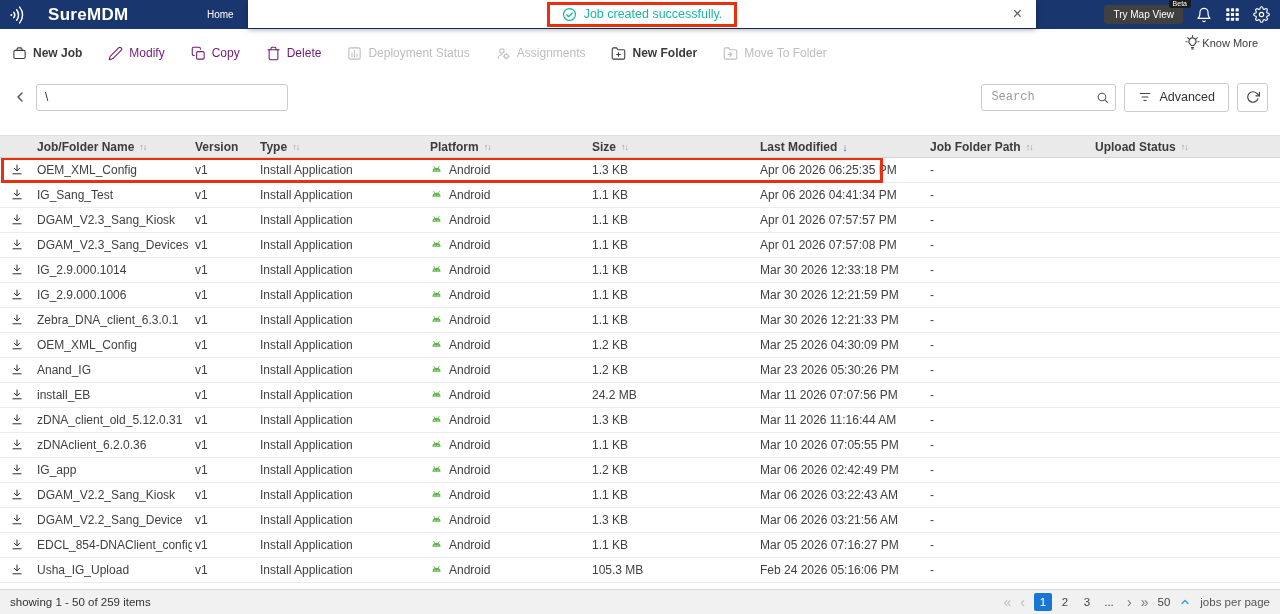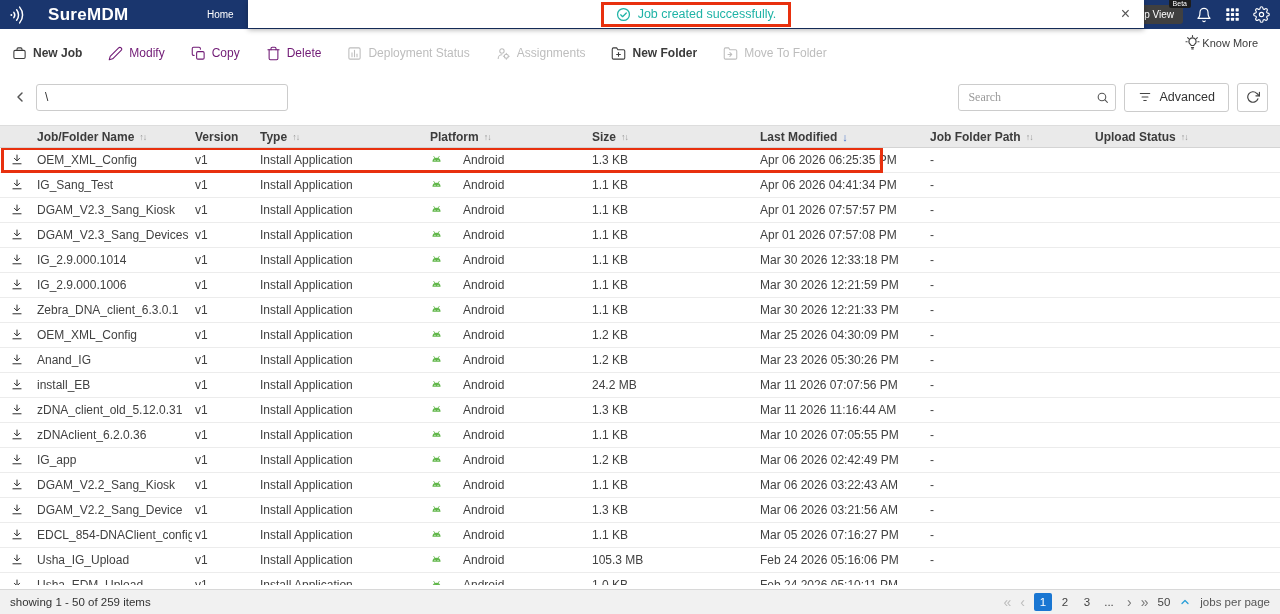--- a/index.html
+++ b/index.html
@@ -3,21 +3,21 @@
 <meta charset="utf-8">
 <style>
 *{box-sizing:border-box;margin:0;padding:0}
 html,body{width:1280px;height:614px;overflow:hidden;background:#fff;font-family:"Liberation Sans",sans-serif;position:relative}
 
 
 .topbar{position:relative;height:29px;background:#1a366e;display:flex;align-items:center;color:#fff}
 .brand{display:flex;align-items:center;gap:22px;margin-left:8px;font-size:17px;font-weight:bold;letter-spacing:.3px}
 .logo{display:flex;transform:rotate(90deg)}
 .home-tab{position:absolute;left:207px;font-size:10px;cursor:pointer}
-.toast{position:absolute;left:248px;top:0;width:896px;height:28px;background:#fff;box-shadow:0 2px 5px rgba(0,0,0,.3);display:flex;align-items:center;justify-content:center;z-index:5}
+.toast{position:absolute;left:248px;top:0;width:788px;height:28px;background:#fff;box-shadow:0 2px 5px rgba(0,0,0,.3);display:flex;align-items:center;justify-content:center;z-index:5}
 .toast-msg{display:flex;align-items:center;gap:7px;color:#1fb3a6;font-size:12.5px;border:3px solid #e8300e;padding:2px 12px;background:#fff}
 .toast-close{position:absolute;right:14px;color:#555;font-size:16px;line-height:1;cursor:pointer}
 .topbar-right{position:absolute;right:10px;display:flex;align-items:center;gap:13px}
 .map-btn{position:relative;background:#404040;color:#fff;font-size:10px;padding:4px 9px;border-radius:3px;cursor:pointer;white-space:nowrap}
 .beta{position:absolute;top:-6px;right:-8px;background:#1c1c1c;color:#fff;font-size:7px;padding:1px 4px;border-radius:2px}
 .tb-icon{display:flex;cursor:pointer}
 
 
 .toolbar{position:relative;height:48px;background:#fff;display:flex;align-items:center;gap:26px;padding:0 12px}
 .tb-item{display:flex;align-items:center;gap:6px;font-size:12px;cursor:pointer;white-space:nowrap}
@@ -26,38 +26,38 @@
 .state-disabled{color:#bdbdbd;cursor:default}
 .tb-ic{display:flex}
 .know-more{position:absolute;right:22px;top:5px;display:flex;flex-direction:row;align-items:center;gap:1px;font-size:11px;color:#3b3b3b;cursor:pointer}
 
 
 .pathbar{display:flex;align-items:center;gap:8px;padding:0 12px;height:40px;background:#fff}
 .back-btn{display:flex;color:#555;cursor:pointer}
 .path-input{width:252px;height:27px;border:1px solid #ccc;border-radius:3px;padding:0 8px;font-size:12px;color:#333;font-family:inherit;outline:none}
 .pb-right{margin-left:auto;display:flex;align-items:center;gap:8px}
 .search-wrap{position:relative;display:flex}
-.search-input{width:158px;height:27px;border:1px solid #ccc;border-radius:3px;padding:0 26px 0 9px;font-size:12px;font-family:Liberation Serif, serif;color:#333;outline:none}
+.search-input{width:135px;height:27px;border:1px solid #ccc;border-radius:3px;padding:0 26px 0 9px;font-size:12px;font-family:Liberation Mono, monospace;color:#333;outline:none}
 .search-input::placeholder{color:#9a9a9a}
 .search-ic{position:absolute;right:7px;top:7px;color:#555;display:flex}
 .adv-btn{height:29px;border:1px solid #ccc;border-radius:3px;background:#fff;display:flex;align-items:center;gap:7px;padding:0 13px;font-size:12.5px;color:#333;cursor:pointer;font-family:inherit}
 .refresh-btn{width:31px;height:29px;border:1px solid #ccc;border-radius:3px;background:#fff;display:flex;align-items:center;justify-content:center;color:#444;cursor:pointer}
 
 
 .grid{display:grid;grid-template-columns:34px 158px 65px 170px 162px 168px 170px 165px 1fr}
-.thead{margin-top:8px;background:#eaeaea;height:23px;align-items:center;border-top:1px solid #ddd;border-bottom:1px solid #d4d4d4}
+.thead{margin-top:18px;background:#eaeaea;height:23px;align-items:center;border-top:1px solid #ddd;border-bottom:1px solid #d4d4d4}
 .th{display:flex;align-items:center;gap:5px;font-size:12px;font-weight:bold;color:#3c3c3c;padding-left:3px;white-space:nowrap}
 .sort-both{font-size:9px;letter-spacing:-1px;color:#999;cursor:pointer}
 .sort-active{font-size:11px;color:#4a74c9;font-weight:bold;cursor:pointer}
 .tbody{height:437px;overflow:hidden}
 .row{height:25px;align-items:center;border-bottom:1px solid #ececec;position:relative;background:#fff;cursor:pointer}
 .cell{font-size:12px;color:#414141;padding-left:3px;white-space:nowrap;overflow:hidden}
 .c-ic{display:flex;justify-content:center;padding-left:0}
 .dl{display:flex;color:#2b2b2b;cursor:pointer}
-.c-platform{display:flex;align-items:center;gap:20px}
+.c-platform{display:flex;align-items:center;gap:6px}
 .row-annotation{position:absolute;left:1px;top:-1px;width:882px;height:26px;border:3px solid #e8300e;pointer-events:none;z-index:2}
 
 
 .footer{position:absolute;left:0;bottom:0;width:1280px;height:25px;background:#f1f1f1;border-top:1px solid #d8d8d8;display:flex;align-items:center;padding:0 10px;font-size:11.5px;color:#333;z-index:3}
 .pager{margin-left:auto;display:flex;align-items:center;gap:9px;color:#777}
 .pg{cursor:pointer}
 .pg.nav{font-size:14px;line-height:1;color:#777}
 .pg.disabled{color:#bcbcbc}
 .page{min-width:18px;height:18px;display:inline-flex;align-items:center;justify-content:center;border-radius:2px;font-size:11.5px;color:#444;cursor:pointer}
 .page.active{background:#1976d2;color:#fff}

